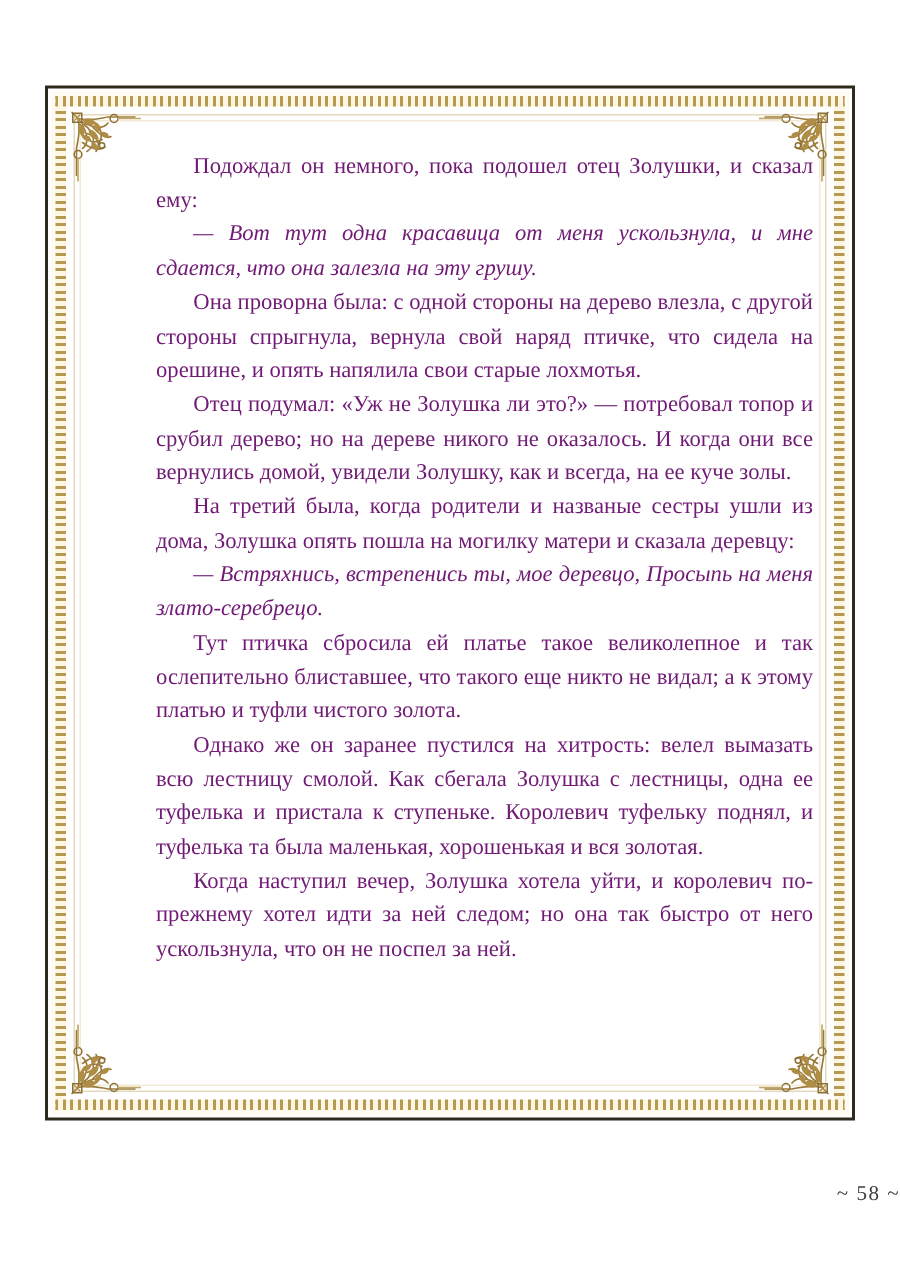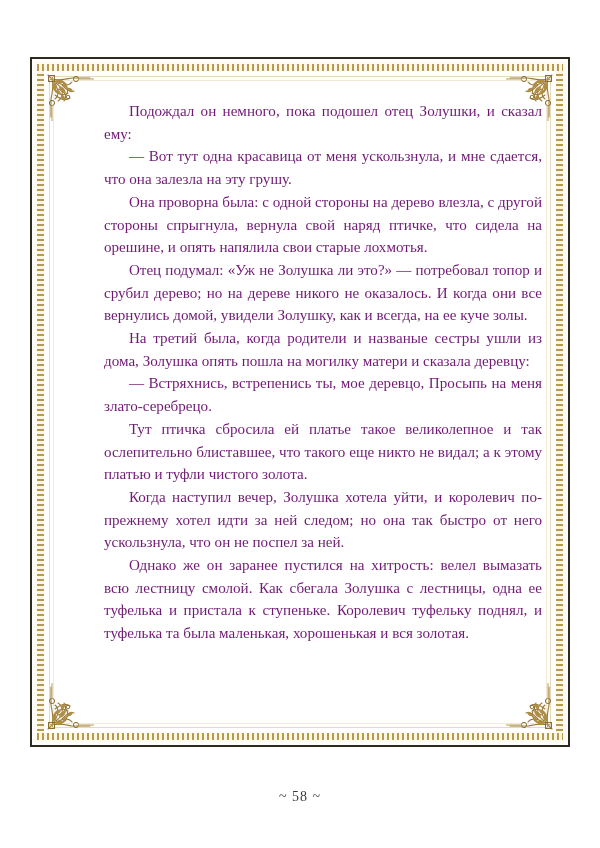--- a/index.html
+++ b/index.html
@@ -126,29 +126,30 @@
     text-justify: inter-word;
     hyphens: manual;
     margin-left: 22px;
   }
   .content p {
     margin: 0;
     text-indent: 1.65em;
   }
   .content p.dialogue {
     text-indent: 1.65em;
+    font-style: italic;
   }
 
   
   .folio {
     position: absolute;
     left: 0;
     right: 0;
     top: 789px;
-    text-align: center;
+    text-align: right;
     font-size: 14px;
     color: #3c3c3c;
     letter-spacing: 1px;
     font-family: "Liberation Serif", "DejaVu Serif", serif;
   }
 </style>
 </head>
 <body>
 
 <div class="page">
@@ -305,19 +306,19 @@
   </div>
 
   <div class="content">
     <p>Подождал он немного, пока подошел отец Золушки, и сказал ему:</p>
     <p class="dialogue">— Вот тут одна красавица от меня ускользнула, и мне сдается, что она залезла на эту грушу.</p>
     <p>Она проворна была: с одной стороны на дерево влезла, с другой стороны спрыгнула, вернула свой наряд птичке, что сидела на орешине, и опять напялила свои старые лохмотья.</p>
     <p>Отец подумал: «Уж не Золушка ли это?» — потребовал топор и срубил дерево; но на дереве никого не оказалось. И когда они все вернулись домой, увидели Золушку, как и всегда, на ее куче золы.</p>
     <p>На третий была, когда родители и названые сестры ушли из дома, Золушка опять пошла на могилку матери и сказала деревцу:</p>
     <p class="dialogue">— Встряхнись, встрепенись ты, мое деревцо, Просыпь на меня злато-серебрецо.</p>
     <p>Тут птичка сбросила ей платье такое великолепное и так ослепительно блиставшее, что такого еще никто не видал; а к этому платью и туфли чистого золота.</p>
+    <p>Однако же он заранее пустился на хитрость: велел вымазать всю лестницу смолой. Как сбегала Золушка с лестницы, одна ее туфелька и пристала к ступеньке. Королевич туфельку поднял, и туфелька та была маленькая, хорошенькая и вся золотая.</p>
     <p>Когда наступил вечер, Золушка хотела уйти, и королевич по-прежнему хотел идти за ней следом; но она так быстро от него ускользнула, что он не поспел за ней.</p>
-    <p>Однако же он заранее пустился на хитрость: велел вымазать всю лестницу смолой. Как сбегала Золушка с лестницы, одна ее туфелька и пристала к ступеньке. Королевич туфельку поднял, и туфелька та была маленькая, хорошенькая и вся золотая.</p>
   </div>
 
   <div class="folio">~ 58 ~</div>
 
 </div>
 
 </body></html>

